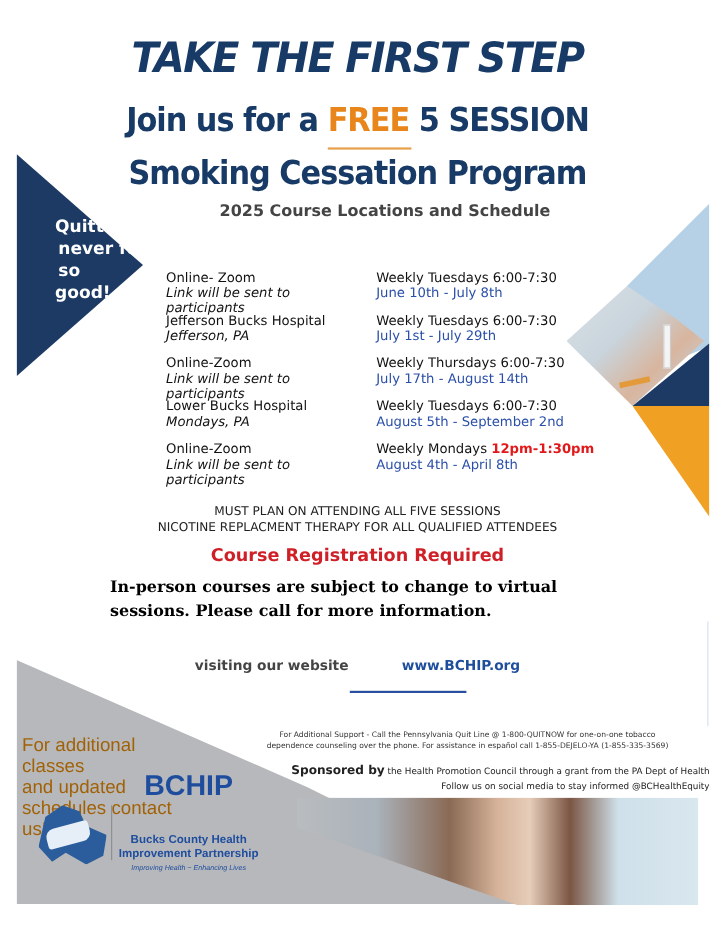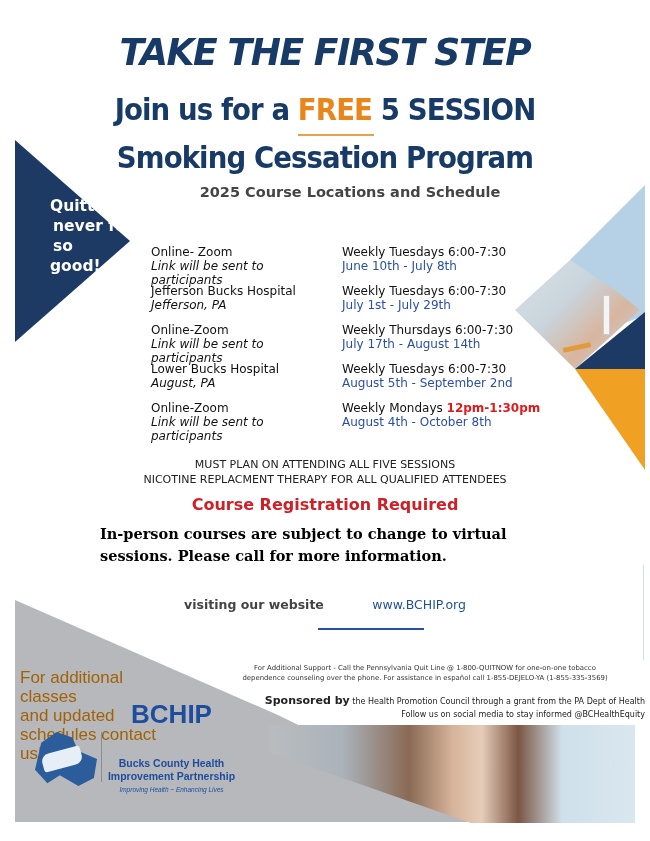--- a/index.html
+++ b/index.html
@@ -34,21 +34,21 @@
   .loc .sub { font-style: italic; }
   .when { position: absolute; left: 191px; top: 0; width: 220px; font-size: 12px; line-height: 14px; color: #111; }
   .when .dates { color: #2a4fa8; }
   .when .red { color: #e2191a; font-weight: bold; }
 
   .notice { left: 0; width: 650px; top: 457px; text-align: center; font-size: 11px; line-height: 15px; color: #222; }
   .reg-req { left: 0; width: 650px; top: 495px; text-align: center; font-weight: bold; font-size: 16px; color: #cf2027; }
   .inperson { left: 100px; width: 450px; top: 523px; text-align: left; font-family: "DejaVu Serif", serif; font-weight: bold; font-size: 14.5px; line-height: 22px; color: #000000; }
 
   .register { left: 0; width: 650px; top: 597px; text-align: center; font-weight: bold; font-size: 12.5px; line-height: 16px; color: #444; }
-  .register a { color: #1f4f9c; text-decoration: none; font-weight: normal; margin-left: 44px; }
+  .register a { color: #1f4f9c; text-decoration: none; font-weight: bold; margin-left: 44px; }
   .link-underline { left: 318px; top: 628px; width: 106px; height: 2px; background: #2a4fa0; }
   .gray-poly2 { left: 15px; top: 600px; width: 480px; height: 222px; background: #b7b8bb; clip-path: polygon(0 0, 0 100%, 100% 100%, 55% 52%); }
   .hands { left: 270px; top: 725px; width: 365px; height: 98px; background: linear-gradient(90deg, #b9bcbf 0%, #aab2ba 20%, #8a6a55 38%, #d6b39a 50%, #e6cdb9 58%, #7b5644 68%, #cfe0ea 80%, #d9e7ef 100%); clip-path: polygon(0 0, 100% 0, 100% 100%, 55% 100%, 0 28%); }
   .contact { left: 20px; top: 668px; width: 160px; font-family: "Liberation Sans", sans-serif; font-size: 17px; line-height: 19px; color: #a16207; }
   .logo-map { left: 35px; top: 732px; width: 62px; height: 54px; background: #2b5c9c; clip-path: polygon(10% 20%, 35% 0, 60% 10%, 70% 35%, 100% 50%, 95% 85%, 70% 100%, 40% 80%, 20% 95%, 0 70%, 5% 45%); }
   .logo-hands { left: 42px; top: 750px; width: 40px; height: 18px; background: #e6eef7; border-radius: 8px 3px 8px 3px; transform: rotate(-15deg); }
   .logo-divider { left: 101px; top: 732px; width: 1px; height: 50px; background: #8a8d91; }
   .bchip { left: 104px; top: 700px; width: 135px; text-align: center; font-family: "Liberation Sans", sans-serif; font-weight: bold; font-size: 26px; color: #1e4d9e; line-height: 28px; }
   .bchip-sub { left: 104px; top: 757px; width: 135px; text-align: center; font-family: "Liberation Sans", sans-serif; font-weight: bold; font-size: 10.5px; line-height: 13px; color: #1e4d9e; }
   .bchip-tag { left: 104px; top: 786px; width: 135px; text-align: center; font-family: "Liberation Sans", sans-serif; font-style: italic; font-size: 6.5px; color: #1e4d9e; }
@@ -116,35 +116,35 @@
       <div class="sub">Link will be sent to participants</div>
     </div>
     <div class="when">
       <div><span>Weekly Thursdays  6:00-7:30</span><span class="red"></span></div>
       <div class="dates">July 17th - August 14th</div>
     </div>
   </div>
   <div class="row">
     <div class="loc">
       <div>Lower Bucks Hospital</div>
-      <div class="sub">August, PA</div>
+      <div class="sub">Mondays, PA</div>
     </div>
     <div class="when">
       <div><span>Weekly Tuesdays 6:00-7:30</span><span class="red"></span></div>
       <div class="dates">August 5th - September 2nd</div>
     </div>
   </div>
   <div class="row">
     <div class="loc">
       <div>Online-Zoom</div>
       <div class="sub">Link will be sent to participants</div>
     </div>
     <div class="when">
       <div><span>Weekly Mondays </span><span class="red">12pm-1:30pm</span></div>
-      <div class="dates">August 4th - October 8th</div>
+      <div class="dates">August 4th - April 8th</div>
     </div>
   </div>
 </div>
 
 <div class="abs notice">
   <div>MUST PLAN ON ATTENDING ALL FIVE SESSIONS</div>
   <div>NICOTINE REPLACMENT THERAPY FOR ALL QUALIFIED ATTENDEES</div>
 </div>
 <div class="abs reg-req">Course Registration Required</div>
 <div class="abs inperson">

